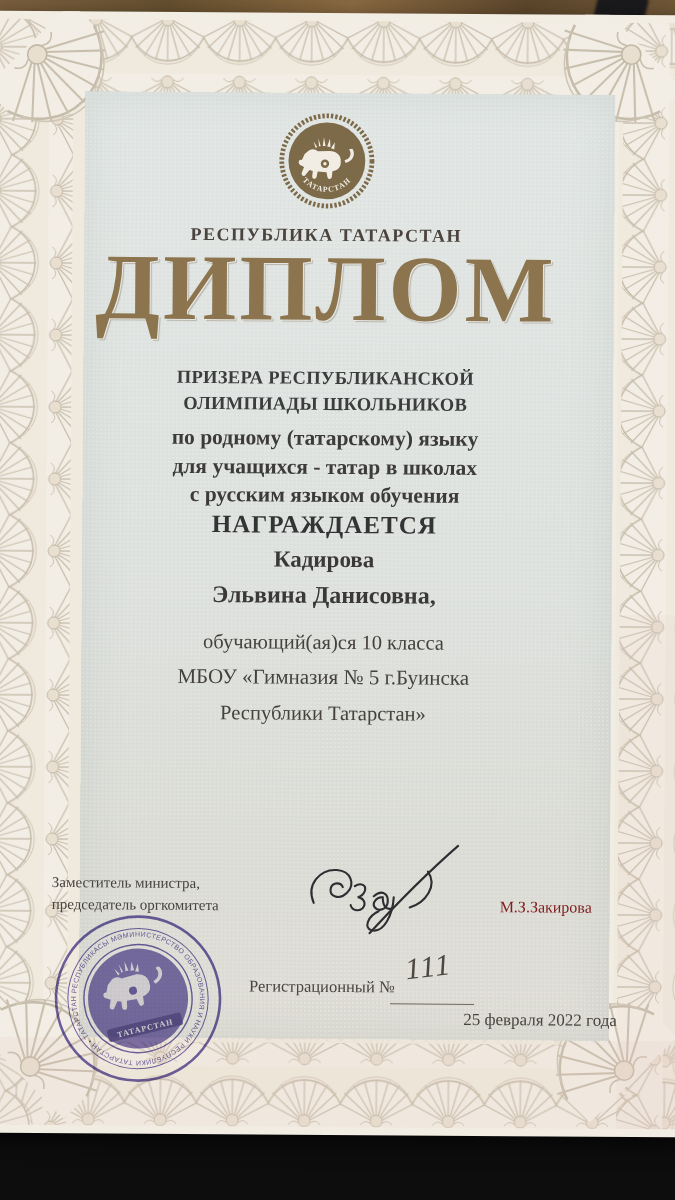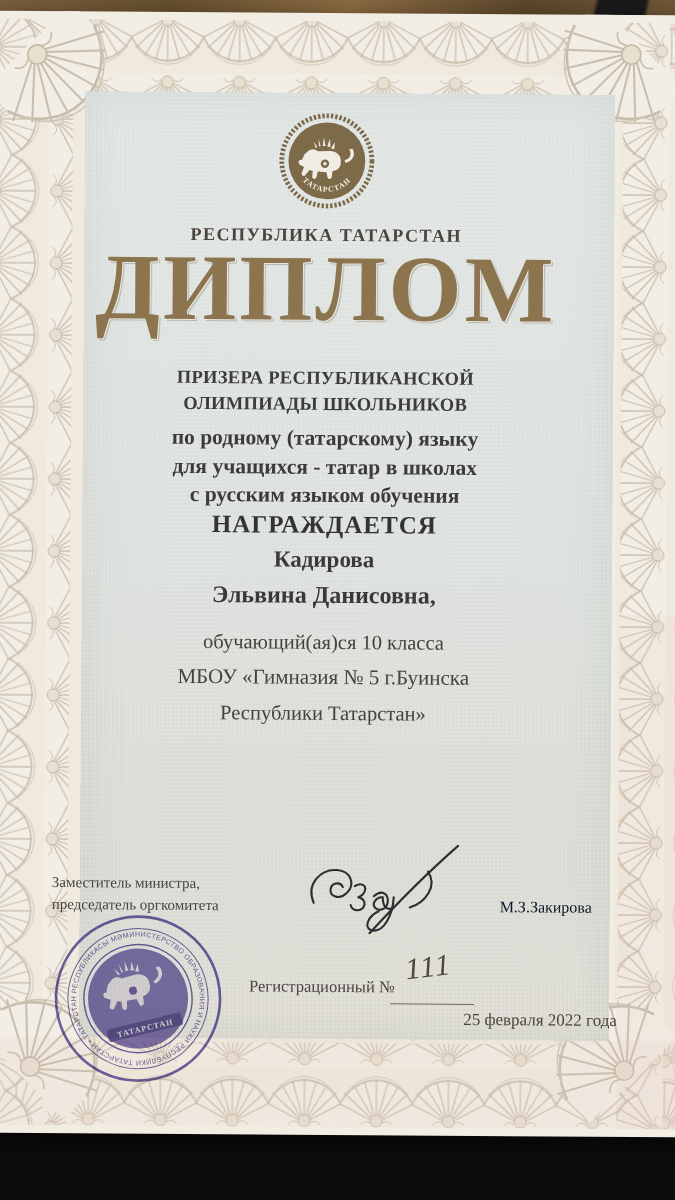--- a/index.html
+++ b/index.html
@@ -30,21 +30,21 @@
   .subj3{top:470px;font-size:21.5px;font-weight:bold;color:#3c3b3a;}
   .awarded{top:498px;font-size:25px;font-weight:bold;letter-spacing:1px;color:#333234;}
   .name1{top:534px;font-size:23px;font-weight:bold;color:#3a3938;}
   .name2{top:569px;font-size:24px;font-weight:bold;color:#3a3938;}
   .stud1{top:618px;font-size:20.5px;color:#45423e;}
   .stud2{top:652px;font-size:21px;color:#45423e;}
   .stud3{top:689px;font-size:20.5px;color:#45423e;}
   .emblem-wrap{position:absolute;top:100px;left:0;right:28px;text-align:center;}
   .officials{position:absolute;left:70px;top:860px;width:230px;font-size:15px;
              line-height:22px;color:#474440;}
-  .signer{position:absolute;left:518px;top:884px;font-size:16px;color:#0f172a;}
+  .signer{position:absolute;left:518px;top:884px;font-size:16px;color:#7f1d1d;}
   .sig{position:absolute;left:316px;top:826px;}
   .stamp{position:absolute;left:73px;top:903px;opacity:.86;mix-blend-mode:multiply;
          transform:rotate(-14deg);}
   .reg-label{position:absolute;left:268px;top:964px;font-size:16.5px;color:#48443f;}
   .reg-line{position:absolute;left:409px;top:962px;width:84px;height:28px;
             border-bottom:1.6px solid #6e675c;}
   .reg-num{position:absolute;left:424px;top:936px;font-size:30px;font-style:italic;
            color:#4c473f;transform:rotate(-7deg);letter-spacing:2px;}
   .date{position:absolute;right:72px;top:996px;font-size:17px;color:#49443e;}
 </style>

